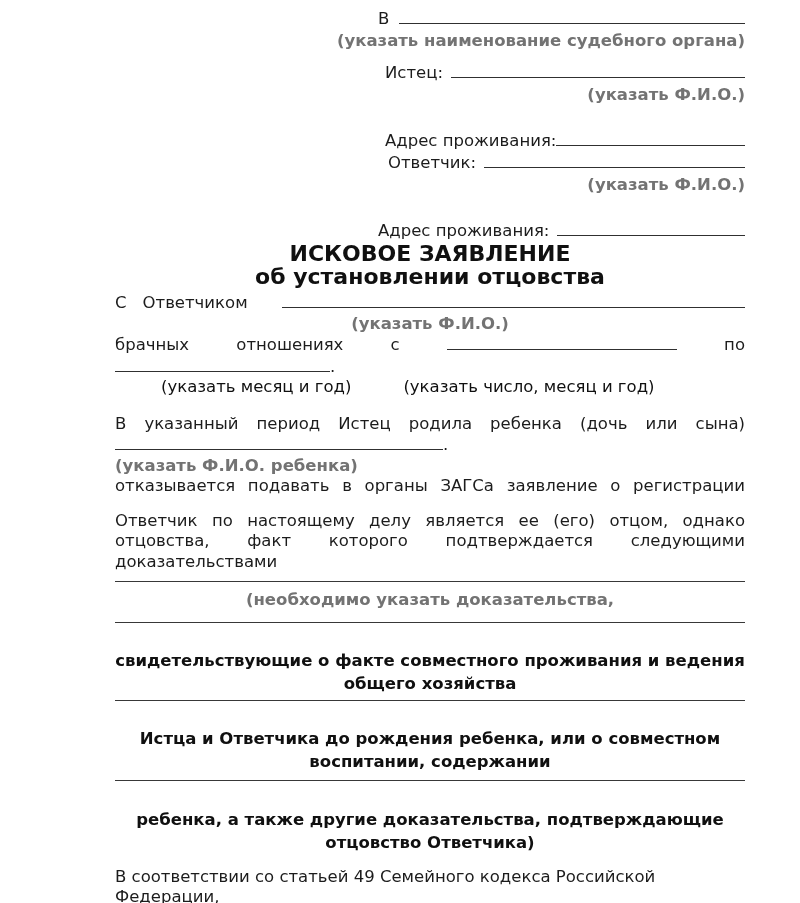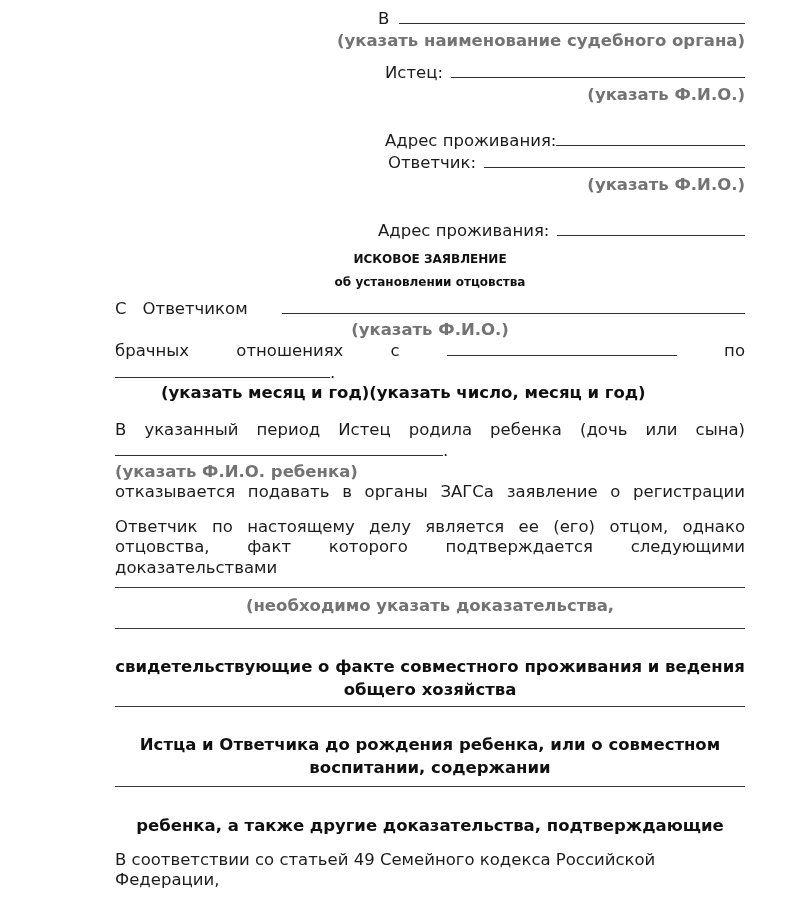--- a/index.html
+++ b/index.html
@@ -16,33 +16,33 @@
   .hdr{width:470px;margin-left:auto;}
   .hrow{display:flex;align-items:baseline;line-height:22px;height:22px;}
   .hint-r{text-align:right;line-height:22px;height:22px;white-space:nowrap;}
   .mt10{margin-top:10px}.mt6{margin-top:24px}.mt11{}
   .blank{display:inline-block;height:15px;border-bottom:1.5px solid #303030;}
   .grow{flex:1 1 auto;}
   .pl103{padding-left:103px}.pl110{padding-left:110px}.pl113{padding-left:113px}
   .gap10{margin-left:10px}.gap8{margin-left:8px}
   .nowrap{white-space:nowrap;}
   
-  .doc-title{margin-top:6px;text-align:center;font-weight:bold;color:#101010;
-    font-size:12px;line-height:23px;}
+  .doc-title{text-align:center;font-weight:bold;color:#101010;
+    font-size:22px;line-height:23px;}
   
   .body{margin-top:4px;}
   .row{display:flex;align-items:baseline;}
   .jline{text-align:justify;text-align-last:justify;}
   .cline{text-align:center;}
   .sb{justify-content:space-between;}
   .w230{width:230px;flex:0 0 230px;}
   .w215{width:215px;flex:0 0 215px;}
   .w328{width:328px;flex:0 0 328px;}
   .ml28{margin-left:16px}.ml34{margin-left:34px}
-  .hints2{display:flex;padding-left:46px;font-weight:bold;color:#101010;white-space:nowrap;}
+  .hints2{display:flex;padding-left:46px;gap:52px;font-weight:normal;color:#101010;white-space:nowrap;}
   .hr{border:0;border-top:1.5px solid #383838;height:0;margin:0;}
   .mt16{margin-top:16px}.mt14{margin-top:14px}.mt9{margin-top:9px}
   .mt8{margin-top:8px}.mt26{margin-top:26px}.mt5{margin-top:5px}
   .mt7{margin-top:7px}.mt27{margin-top:27px}.mt13{margin-top:13px}.mt11b{margin-top:11px}
   .bold-center{ text-align:center;font-weight:bold;color:#101010;line-height:23px;}
 </style>
 </head>
 <body>
 
 <div class="page">
@@ -129,18 +129,19 @@
     <div class="hr mt5"></div>
 
     <div class="bold-center mt26">
       <div>Истца и Ответчика до рождения ребенка, или о совместном</div>
       <div>воспитании, содержании</div>
     </div>
     <div class="hr mt7"></div>
 
     <div class="bold-center mt27">
       <div>ребенка, а также другие доказательства, подтверждающие</div>
+      <div>отцовство Ответчика)</div>
     </div>
 
     <div class="mt13">В соответствии со статьей 49 Семейного кодекса Российской Федерации,</div>
 
   </div>
 </div>
 
 </body></html>

